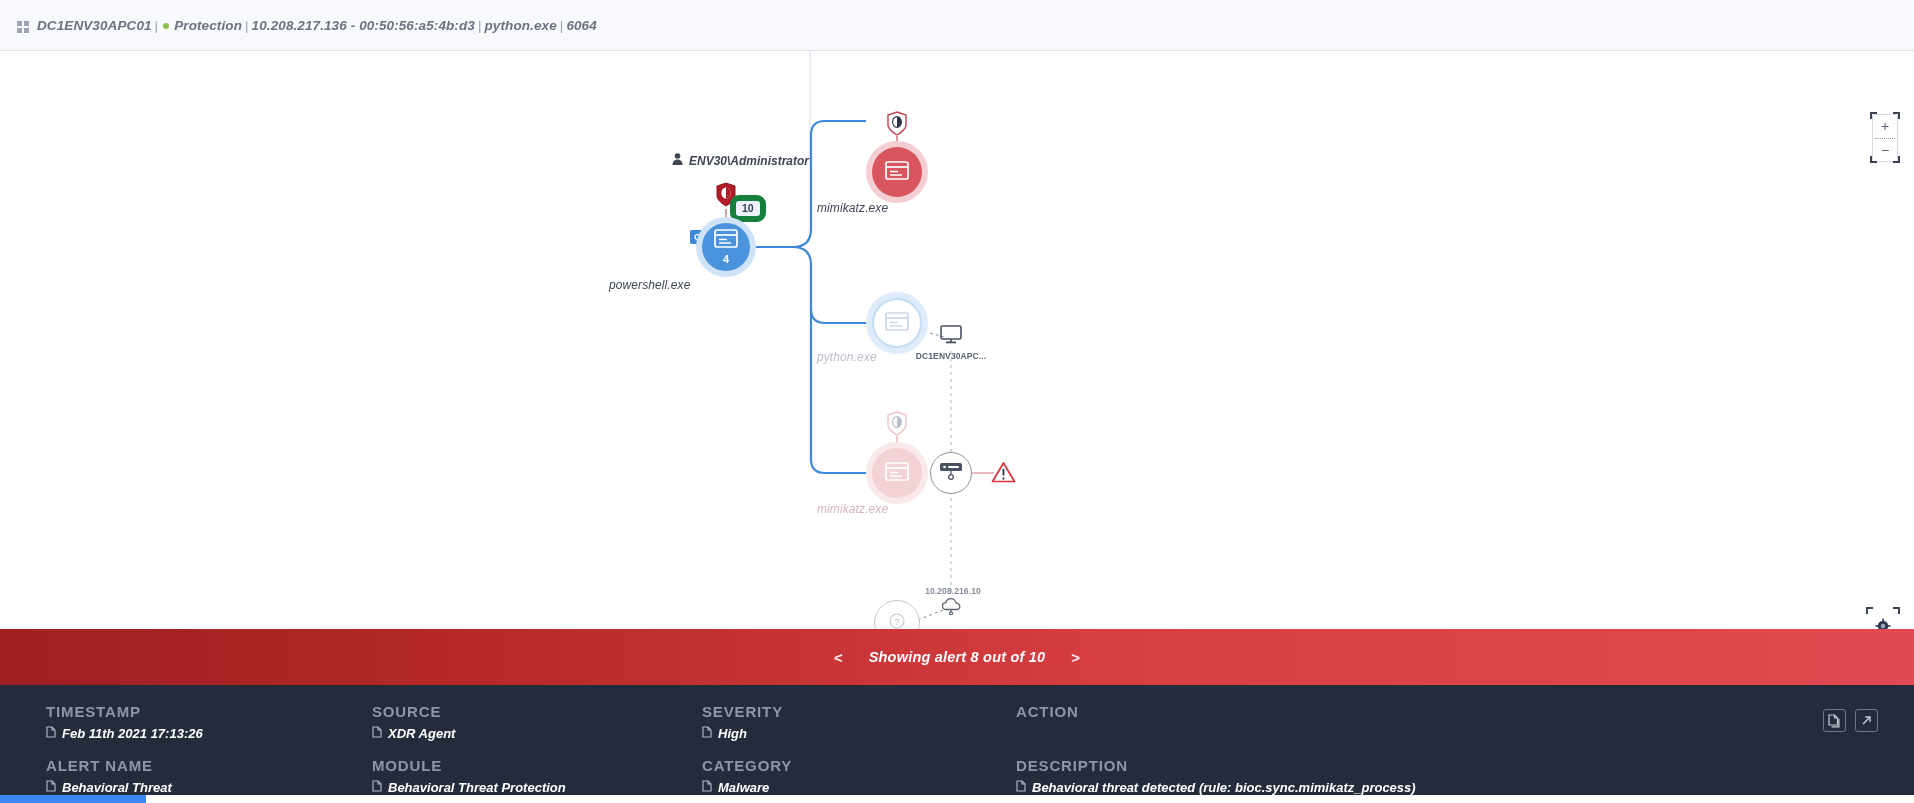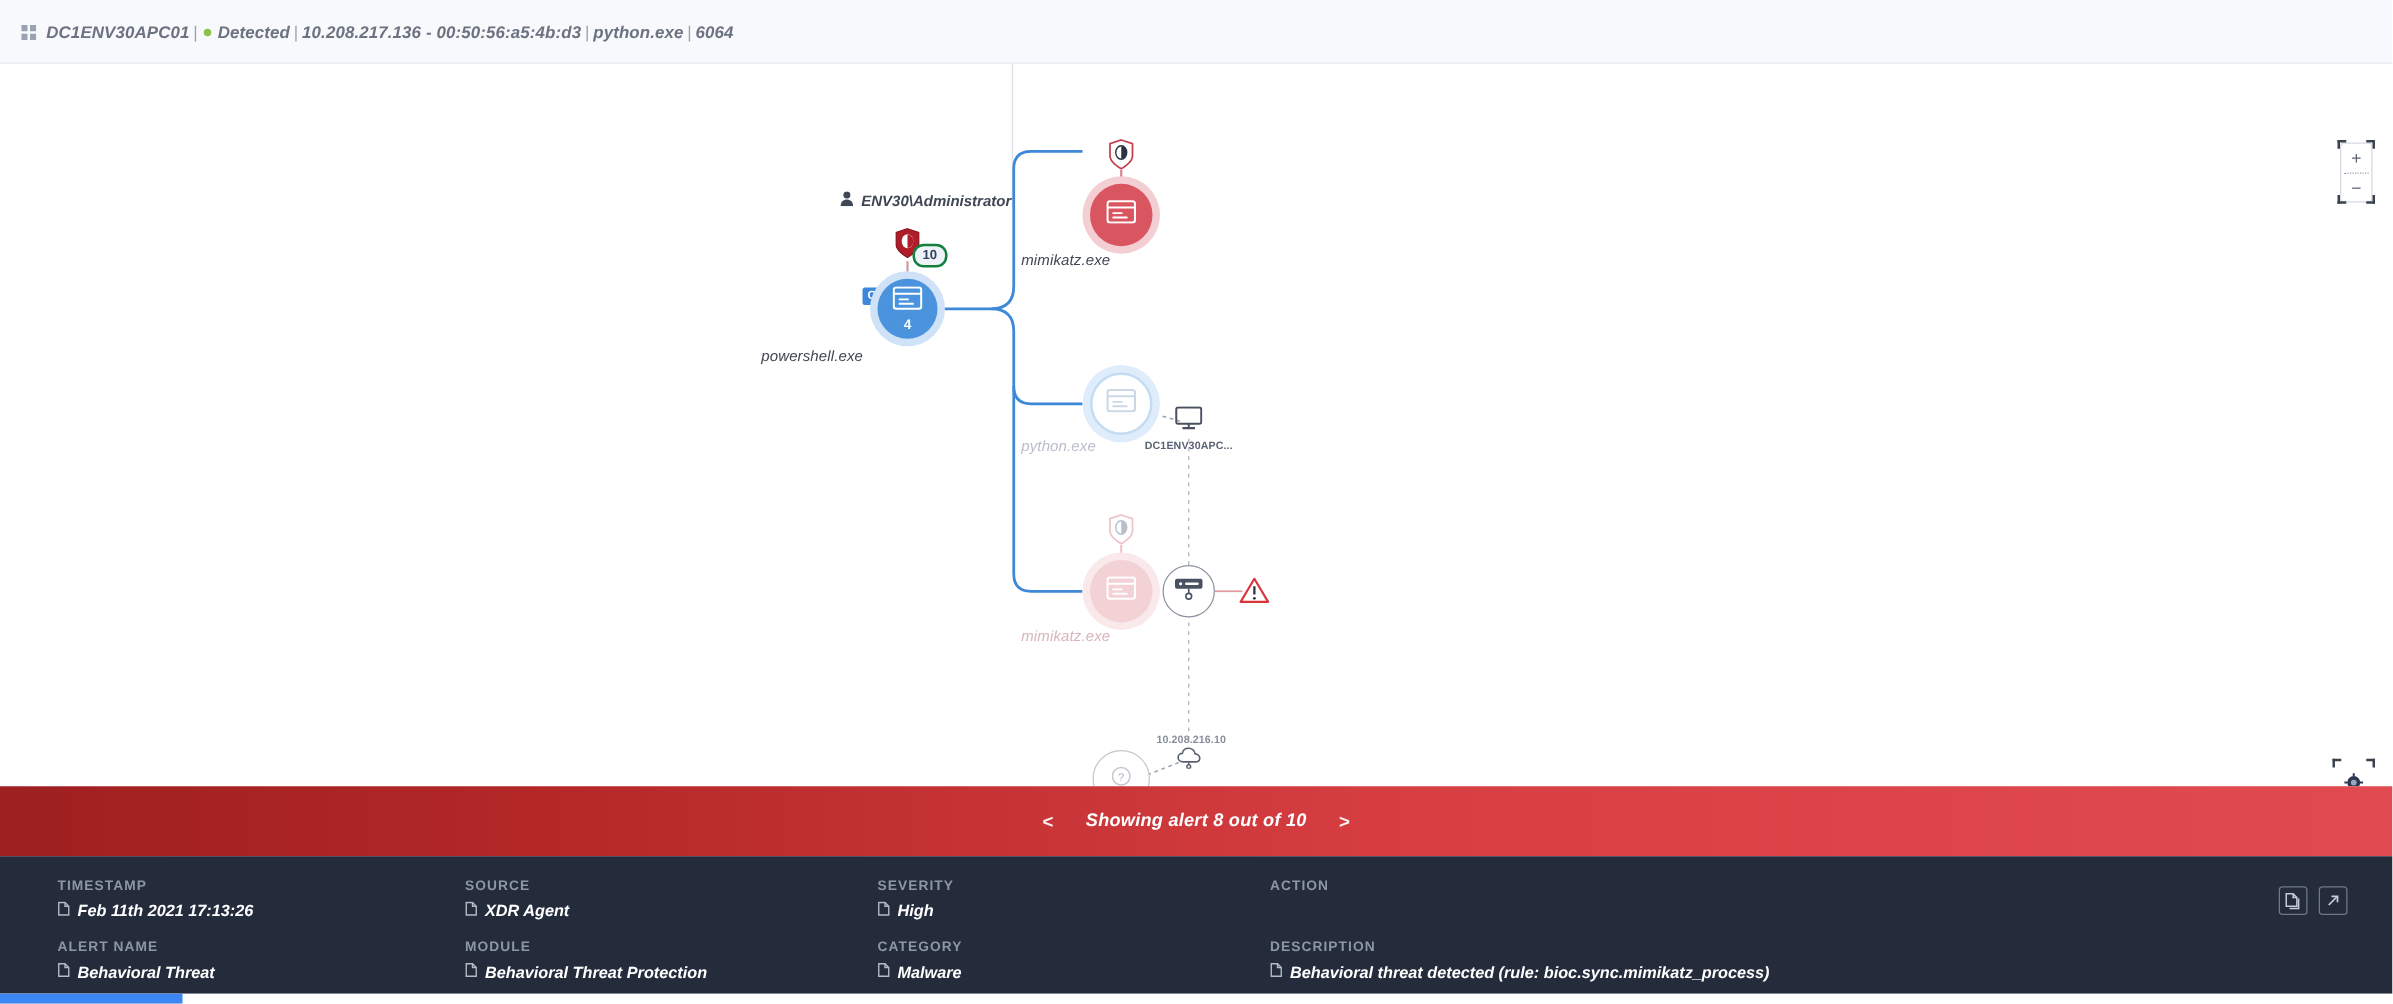--- a/index.html
+++ b/index.html
@@ -68,21 +68,21 @@
 
   
   .user-label {
     position: absolute; white-space: nowrap;
     font-size: 12px; font-style: italic; font-weight: bold; color: #3f4654;
     display: flex; align-items: center; gap: 6px;
   }
 
   
   .alert-pill {
-    position: absolute; background: #eef3f9; border: 2px solid #15803d;
+    position: absolute; background: #eef3f9; border: 6px solid #15803d;
     border-radius: 9px; font-size: 10.5px; font-weight: bold; color: #33405a;
     padding: 1px 6px; line-height: 1.25;
   }
 
   
   .mini-label {
     position: absolute; white-space: nowrap; text-align: center;
     font-size: 8.5px; font-weight: bold; color: #5a6374; letter-spacing: .1px;
   }
   .mini-label.gray { color: #868d9b; }
@@ -144,21 +144,21 @@
     position: absolute; left: 0; top: 685px; width: 1914px; height: 110px;
     background: #242c3c;
     padding: 18px 36px 0 46px;
   }
   .detail-grid {
     display: grid;
     grid-template-columns: 326px 330px 314px 1fr;
     row-gap: 16px;
   }
   .field-key {
-    font-size: 11px; font-weight: bold; letter-spacing: .85px;
+    font-size: 15px; font-weight: bold; letter-spacing: .85px;
     color: #8d96a7; text-transform: uppercase; margin-bottom: 6px;
   }
   .field-val {
     display: flex; align-items: center; gap: 6px;
     font-size: 13px; font-style: italic; font-weight: bold; color: #ffffff;
     white-space: nowrap;
   }
   .copy-ico { flex: 0 0 auto; opacity: .85; }
   .action-led {
     width: 11px; height: 11px; border-radius: 50%;
@@ -192,21 +192,21 @@
   <div class="topbar">
     <span class="topbar-grid-icon">
       <svg width="12" height="12" viewBox="0 0 12 12">
         <rect x="0" y="0" width="5" height="5" fill="#9aa2b1"></rect>
         <rect x="7" y="0" width="5" height="5" fill="#9aa2b1"></rect>
         <rect x="0" y="7" width="5" height="5" fill="#9aa2b1"></rect>
         <rect x="7" y="7" width="5" height="5" fill="#9aa2b1"></rect>
       </svg>
     </span>
     <div class="topbar-text">
-      <span>DC1ENV30APC01</span><span class="sep">|</span><span class="dot"></span><span>Detected</span><span class="sep">|</span><span>10.208.217.136 - 00:50:56:a5:4b:d3</span><span class="sep">|</span><span>python.exe</span><span class="sep">|</span><span>6064</span>
+      <span>DC1ENV30APC01</span><span class="sep">|</span><span class="dot"></span><span>Protection</span><span class="sep">|</span><span>10.208.217.136 - 00:50:56:a5:4b:d3</span><span class="sep">|</span><span>python.exe</span><span class="sep">|</span><span>6064</span>
     </div>
   </div>
 
   <div class="canvas">
 
     <svg class="wires">
 
       <line x1="810" y1="0" x2="810" y2="115" stroke="#dfe2e8" stroke-width="1.2"></line>
 
       <path d="M 752 196 L 793 196" stroke="#3d88d8" stroke-width="2.2" fill="none"></path>

